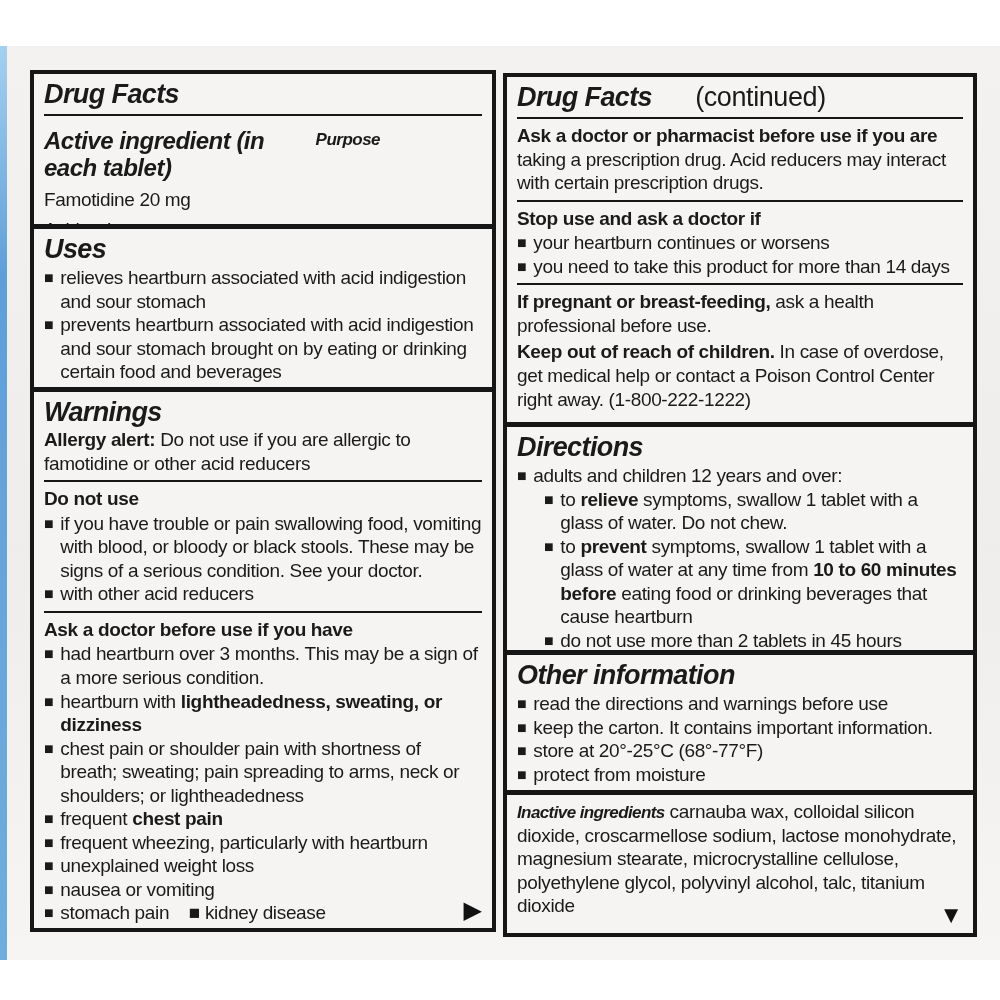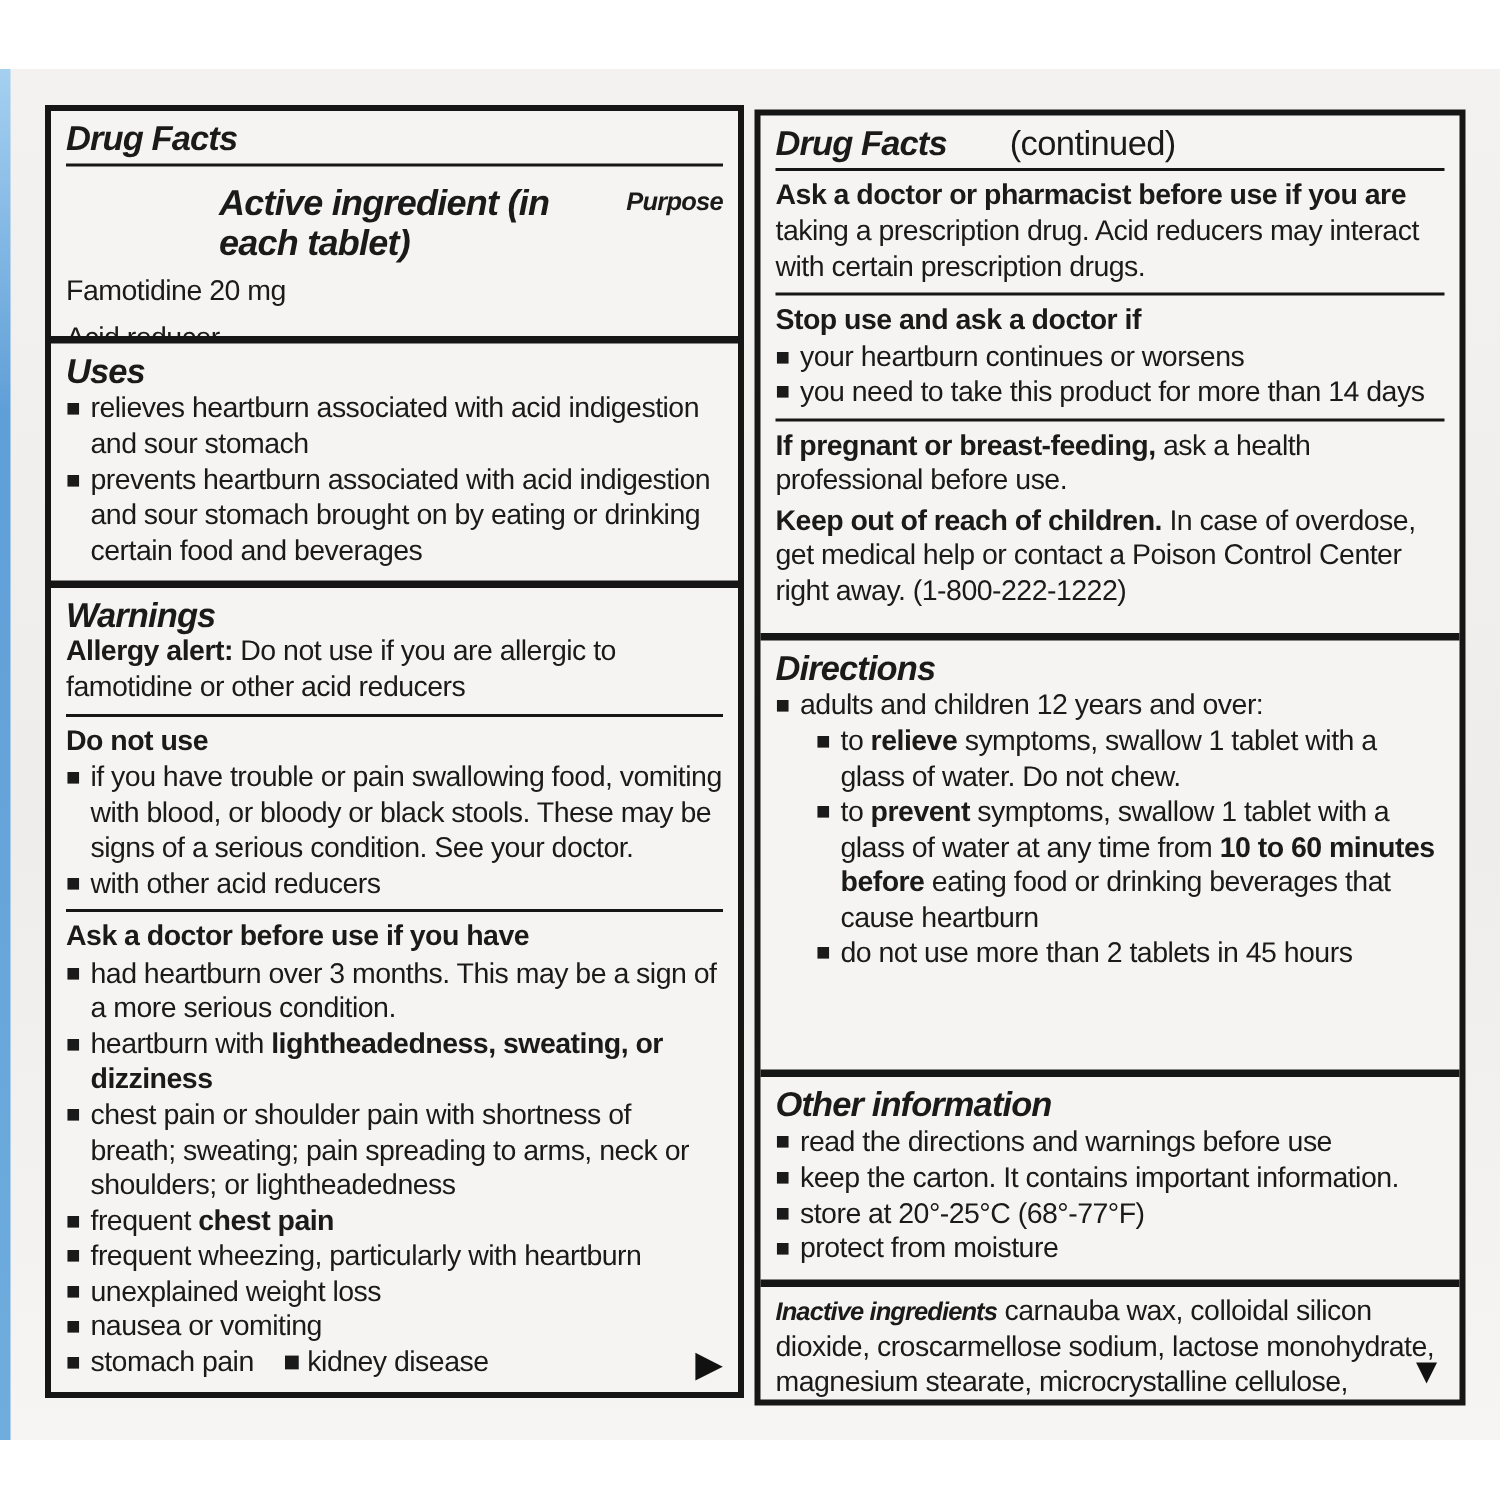--- a/index.html
+++ b/index.html
@@ -8,27 +8,27 @@
   .carton{position:absolute;left:0;top:46px;width:1000px;height:914px;
           background:linear-gradient(180deg,#f3f2f0 0%,#efedeb 55%,#f6f5f3 100%);}
   .blue-edge{position:absolute;left:0;top:46px;width:7px;height:914px;
           background:linear-gradient(180deg,#a5d0f0 0%,#5f9fd8 25%,#6fadde 100%);}
   .panel{position:absolute;background:#f5f4f2;border:4px solid #161616;
          display:flex;flex-direction:column;box-sizing:border-box;}
   .panel-left{left:30px;top:70px;width:466px;height:862px;}
   .panel-right{left:503px;top:73px;width:474px;height:864px;}
   .sec{padding:5px 10px 6px 10px;box-sizing:border-box;position:relative;overflow:hidden;}
   .sec + .sec{border-top:5px solid #161616;}
-  .h1{font-size:23px;font-weight:bold;font-style:italic;letter-spacing:-0.6px;line-height:1.15;}
+  .h1{font-size:27px;font-weight:bold;font-style:italic;letter-spacing:-0.6px;line-height:1.15;}
   .h1 .cont{font-weight:normal;font-style:normal;letter-spacing:-0.4px;margin-left:36px;}
   .titlebar{border-bottom:2.5px solid #161616;padding-bottom:4px;margin-bottom:5px;}
   .txt{font-size:19px;line-height:1.24;letter-spacing:-0.35px;}
   .bold{font-weight:bold;}
   .hr{border-top:2.5px solid #161616;margin:5px 0;}
-  .ai-row{display:flex;justify-content:flex-end;align-items:flex-start;margin-top:12px;}
+  .ai-row{display:flex;justify-content:flex-start;align-items:flex-start;margin-top:12px;}
   .ai-head{font-size:24px;font-weight:bold;font-style:italic;letter-spacing:-0.5px;line-height:1.12;width:62%;}
   .ai-purpose{font-size:17px;font-weight:bold;font-style:italic;letter-spacing:-0.5px;padding-top:2px;}
   .ing-row{display:flex;align-items:flex-start;margin-top:6px;flex-direction:column;}
   .ing-row .lead{flex:1;border-bottom:3px dotted #222;margin:0 3px 4px 3px;height:1px;}
   .bl{margin-top:1px;}
   .bi{display:flex;align-items:flex-start;}
   .bi .mk{flex:0 0 auto;margin-right:7px;font-size:16px;line-height:1.45;}
   .bi .bc{flex:1;}
   .bi.l2{padding-left:27px;}
   .arrow{position:absolute;right:10px;bottom:6px;font-size:24px;line-height:1;color:#111;}
@@ -142,21 +142,21 @@
           <div class="bi">
             <span class="mk">■</span>
             <span class="bc"><span>you need to take this product for more than 14 days</span></span>
           </div>
         </div>
       <div class="hr"></div>
       <div class="txt"><span class="bold">If pregnant or breast-feeding,</span><span> ask a health professional before use.</span></div>
       <div class="txt" style="margin-top:3px;"><span class="bold">Keep out of reach of children.</span><span> In case of overdose, get medical help or contact a Poison Control Center right away. (1-800-222-1222)</span></div>
     </div>
 
-    <div class="sec" style="height:291px;">
+    <div class="sec" style="height:228px;">
       <div class="h1">Directions</div>
       <div class="txt bl">
           <div class="bi">
             <span class="mk">■</span>
             <span class="bc"><span>adults and children 12 years and over:</span></span>
           </div>
           <div class="bi l2">
             <span class="mk">■</span>
             <span class="bc"><span>to </span><span class="bold">relieve</span><span> symptoms, swallow 1 tablet with a glass of water. Do not chew.</span></span>
           </div>

